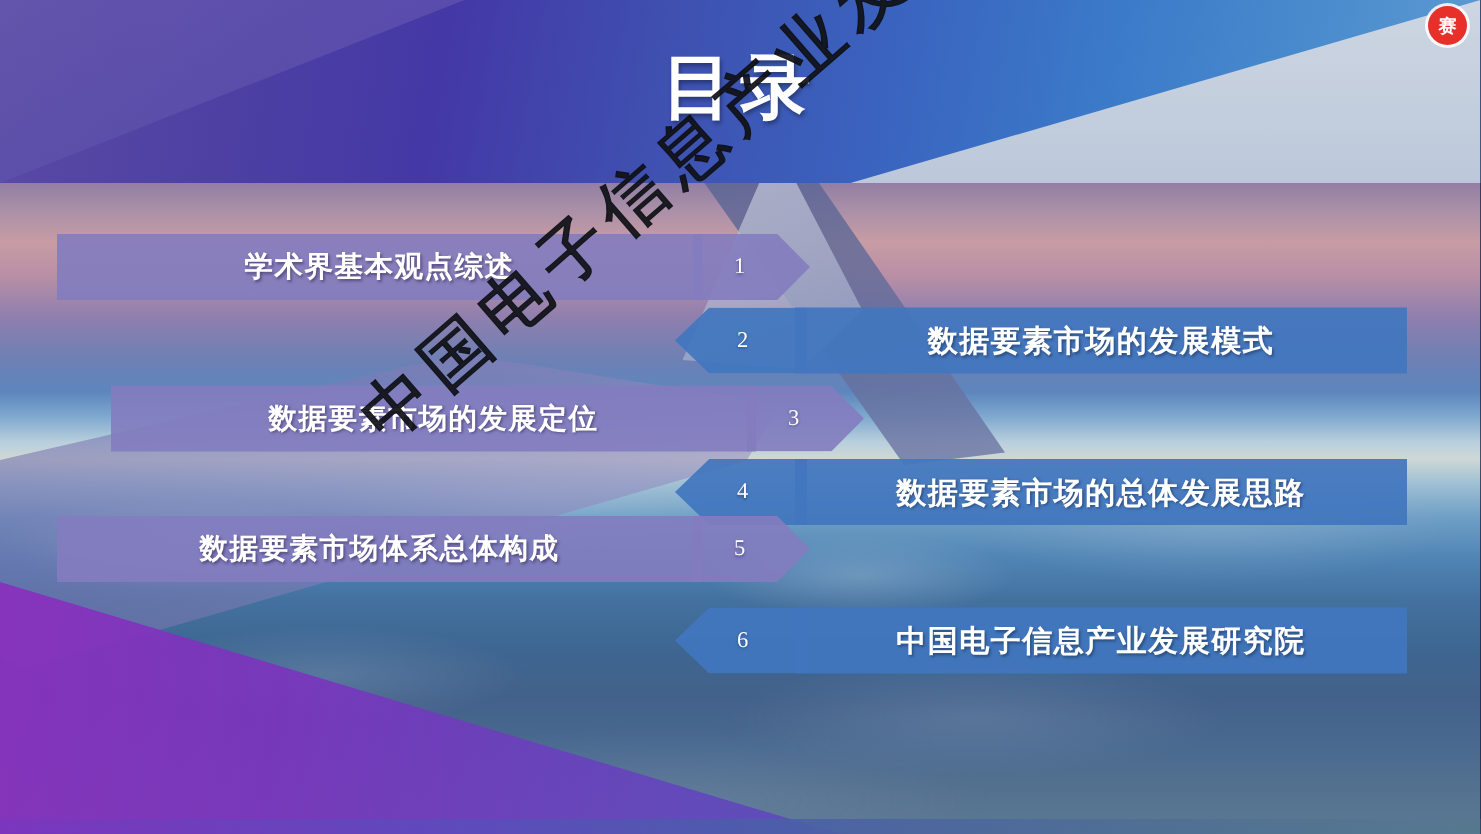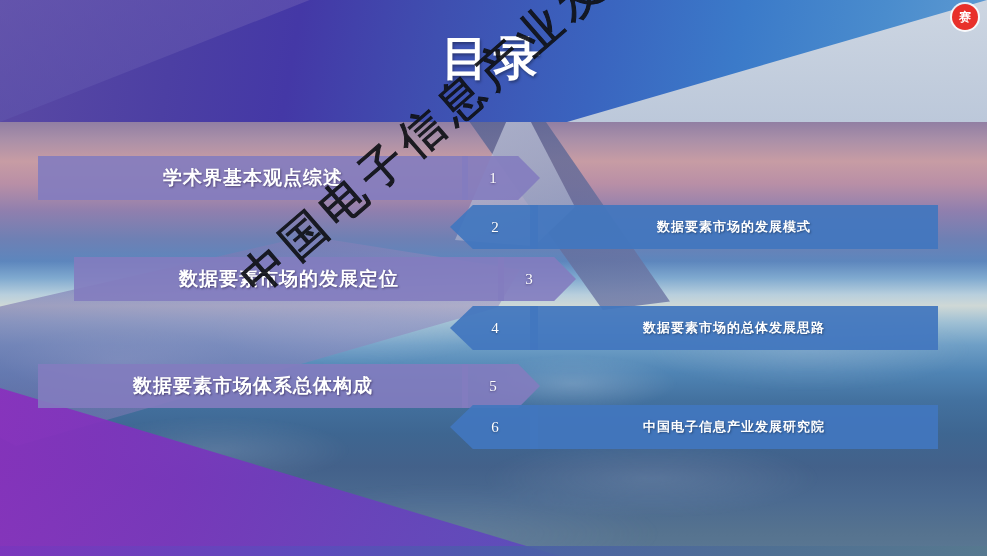--- a/index.html
+++ b/index.html
@@ -158,21 +158,21 @@
   .row.right .num{
     position:absolute; left:14px; top:0; width:62px; height:44px;
     display:flex; align-items:center; justify-content:center;
     color:#ffffff; font-size:15px;
     font-family:"Liberation Serif","DejaVu Serif",serif;
     text-shadow:0 1px 2px rgba(20,40,70,.5);
   }
   .row.right .label{
     position:absolute; left:80px; top:0; width:408px; height:44px;
     display:flex; align-items:center; justify-content:center;
-    color:#ffffff; font-size:13px; font-weight:bold;
+    color:#ffffff; font-size:20px; font-weight:bold;
     letter-spacing:1px;
     text-shadow:1px 1px 2px rgba(20,40,70,.55);
     font-family:Liberation Mono, monospace;
   }
 
   
   .watermark{
     position:absolute;
     left:228px; top:262px;
     width:640px;
@@ -247,21 +247,21 @@
       <div class="num">3</div>
     </div>
 
     <div class="row right" style="top:306px;">
       <div class="head"></div>
       <div class="bar"></div>
       <div class="num">4</div>
       <div class="label">数据要素市场的总体发展思路</div>
     </div>
 
-    <div class="row left" style="top:364px;">
+    <div class="row left" style="top:344px;">
       <div class="bar"></div>
       <div class="head"></div>
       <div class="label">数据要素市场体系总体构成</div>
       <div class="num">5</div>
     </div>
 
     <div class="row right" style="top:405px;">
       <div class="head"></div>
       <div class="bar"></div>
       <div class="num">6</div>

